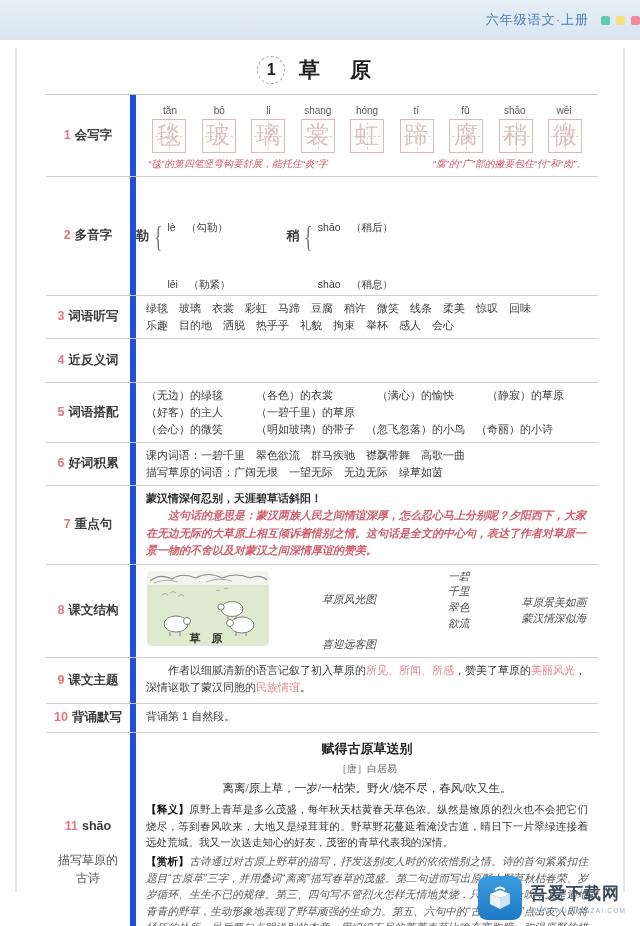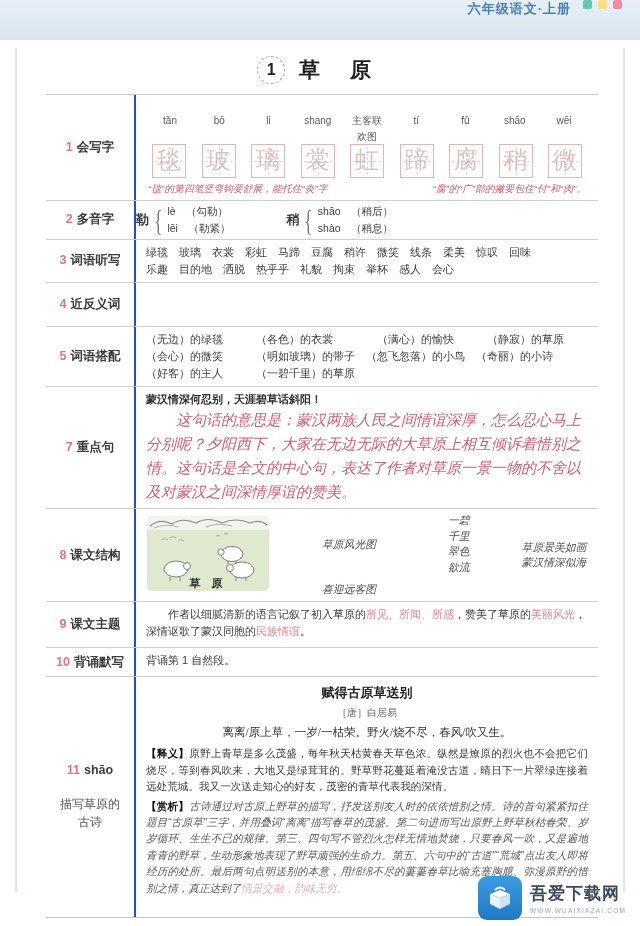--- a/index.html
+++ b/index.html
@@ -12,81 +12,79 @@
   .page {
     position:relative; width:640px; height:926px; background:#fff; overflow:hidden;
   }
   
   .edge { position:absolute; top:48px; bottom:34px; width:2px; background:#dbe6f0; }
   .edge.left { left:15px; } .edge.right { right:15px; }
 
   
   .topbar {
     height:40px; background:linear-gradient(#e7eff6,#d8e5f0);
-    display:flex; justify-content:flex-end; gap:6px;
-    padding-right:18px;
-    font-weight:bold;
+    display:flex; align-items:center; justify-content:flex-end; gap:6px;
   }
   .topbar .edition { color:#4a7fb8; font-size:13px; letter-spacing:1px; margin-right:6px; }
   .dot { width:9px; height:9px; border-radius:2px; display:inline-block; }
   .dot.green { background:#5ecbb1; } .dot.yellow { background:#f6e07c; } .dot.pink { background:#f08ca6; }
 
   
   .titlebar { display:flex; align-items:center; justify-content:center; gap:14px; margin:16px 0 10px; }
   .lesson-circle {
     width:28px; height:28px; border:1.5px dashed #a9a9a9; border-radius:50%;
     display:flex; align-items:center; justify-content:center;
     font-size:16px; font-weight:bold; color:#222;
   }
   .lesson-title { font-size:21px; font-weight:bold; letter-spacing:12px; color:#1d1d1d; }
 
   
   .table { margin:0 42px 0 46px; border-top:1px solid #c6c6c6; border-bottom:1px solid #c6c6c6; }
   .row { display:flex; border-bottom:1px solid #cfcfcf; }
   .row:last-child { border-bottom:none; }
   .cell-label {
-    flex:none; width:90px; border-right:2px solid #1d4ed8;
+    flex:none; width:90px; border-right:6px solid #1d4ed8;
     display:flex; flex-direction:column; align-items:center; justify-content:center;
     padding:4px 2px; text-align:center;
   }
   .lbl { font-size:12.5px; font-weight:bold; color:#3b3b3b; white-space:nowrap; }
   .lbl .num { color:#e4747f; margin-right:4px; font-weight:bold; }
   .sublbl { font-size:12px; color:#555; margin-top:18px; white-space:pre-line; line-height:1.5; }
   .cell-content { flex:1; padding:4px 10px; font-size:11px; line-height:1.55; color:#3c3c3c; }
 
   .pre { white-space:pre-line; }
 
   
   .pinyin-row, .boxes-row { display:flex; justify-content:space-between; padding:0 6px; }
-  .pinyin-row { margin-top:14px; }
+  .pinyin-row { margin-top:4px; }
   .pinyin-cell { width:36px; text-align:center; font-size:10px; color:#5a5a5a; }
   .char-box {
     position:relative; width:34px; height:34px; border:1px solid #dcb9b9; background:#fffdfc;
   }
   .char-box::before { content:""; position:absolute; top:50%; left:2px; right:2px; border-top:1px dashed #ecd4d4; }
   .char-box::after  { content:""; position:absolute; left:50%; top:2px; bottom:2px; border-left:1px dashed #ecd4d4; }
   .char-box span {
     position:absolute; inset:0; display:flex; align-items:center; justify-content:center;
     font-family:"Liberation Serif","DejaVu Serif",serif;
     font-size:24px; color:#bb9494; opacity:.55; z-index:1;
   }
   .hand-note { display:flex; justify-content:space-between; margin-top:3px; padding:0 2px;
     font-size:9.8px; color:#cf5f6d; font-style:italic; }
 
   
   .poly { display:flex; gap:56px; align-items:center; padding:2px 0; }
   .poly-group { display:flex; align-items:center; gap:2px; }
   .poly-char { font-size:13px; font-weight:bold; }
   .brace { font-size:30px; font-weight:300; color:#777; line-height:1;
     transform:scaleX(.6); font-family:"Liberation Serif",serif; }
-  .poly-readings div { font-size:10.5px; line-height:1.6; white-space:nowrap; }
+  .poly-readings div { font-size:10.5px; line-height:1.6; white-space:nowrap;margin-top:40px; }
 
   
   .key-sentence { font-weight:bold; color:#2e2e2e; }
-  .hand-par { color:#cf5f6d; font-style:italic; text-indent:2em; line-height:1.6; font-size:15px; }
+  .hand-par { color:#cf5f6d; font-style:italic; text-indent:2em; line-height:1.6; font-size:11px;font-weight:bold; }
 
   
   .structure { display:flex; align-items:center; gap:12px; }
   .illus { flex:none; }
   .branches { flex:1; display:flex; flex-direction:column; gap:6px; }
   .branch { display:flex; align-items:center; gap:12px; }
   .branch-name { flex:none; width:74px; }
   .diagram-text { font-size:10.8px; color:#4c4c4c; font-style:italic; line-height:1.45;margin-left:40px; }
   .struct-summary { flex:none; margin-right:2px; }
 
@@ -137,21 +135,21 @@
     <div class="row" style="min-height:82px">
       <div class="cell-label">
         <div class="lbl"><span class="num">1</span><span>会写字</span></div>
       </div>
       <div class="cell-content">
         <div class="pinyin-row">
           <span class="pinyin-cell">tǎn</span>
           <span class="pinyin-cell">bō</span>
           <span class="pinyin-cell">li</span>
           <span class="pinyin-cell">shang</span>
-          <span class="pinyin-cell">主客联欢图</span>
+          <span class="pinyin-cell">hóng</span>
           <span class="pinyin-cell">tí</span>
           <span class="pinyin-cell">fǔ</span>
           <span class="pinyin-cell">shāo</span>
           <span class="pinyin-cell">wēi</span>
         </div>
         <div class="boxes-row">
           <div class="char-box">
               <span>毯</span>
             </div>
           <div class="char-box">
@@ -225,25 +223,34 @@
         <div class="lbl"><span class="num">4</span><span>近反义词</span></div>
       </div>
     </div>
 
     <div class="row" style="min-height:58px">
       <div class="cell-label">
         <div class="lbl"><span class="num">5</span><span>词语搭配</span></div>
       </div>
       <div class="cell-content">
         <div>（无边）的绿毯　　　（各色）的衣裳　　　　（满心）的愉快　　　（静寂）的草原</div>
+        <div>（好客）的主人　　　（一碧千里）的草原</div>
         <div>（会心）的微笑　　　（明如玻璃）的带子　（忽飞忽落）的小鸟　（奇丽）的小诗</div>
-        <div>（好客）的主人　　　（一碧千里）的草原</div>
-      </div>
-    </div>
-
+      </div>
+    </div>
+
+    <div class="row" style="min-height:38px">
+      <div class="cell-label">
+        <div class="lbl"><span class="num">6</span><span>好词积累</span></div>
+      </div>
+      <div class="cell-content">
+        <div>课内词语：一碧千里　翠色欲流　群马疾驰　襟飘带舞　高歌一曲</div>
+        <div>描写草原的词语：广阔无垠　一望无际　无边无际　绿草如茵</div>
+      </div>
+    </div>
 
     <div class="row" style="min-height:72px">
       <div class="cell-label">
         <div class="lbl"><span class="num">7</span><span>重点句</span></div>
       </div>
       <div class="cell-content">
         <div class="key-sentence">蒙汉情深何忍别，天涯碧草话斜阳！</div>
         <div class="hand-par">这句话的意思是：蒙汉两族人民之间情谊深厚，怎么忍心马上分别呢？夕阳西下，大家在无边无际的大草原上相互倾诉着惜别之情。这句话是全文的中心句，表达了作者对草原一景一物的不舍以及对蒙汉之间深情厚谊的赞美。</div>
       </div>
     </div>

